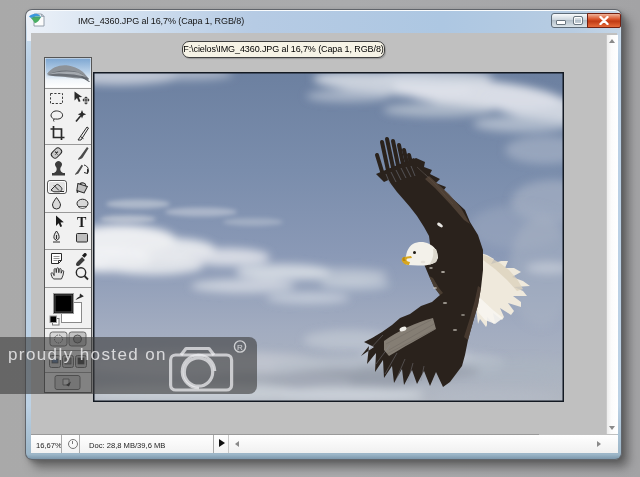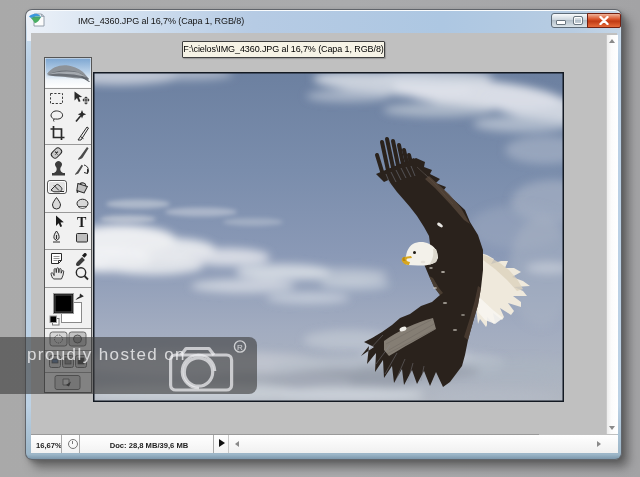--- a/index.html
+++ b/index.html
@@ -316,53 +316,53 @@
 
     <line x1="1" y1="315.5" x2="47" y2="315.5" stroke="#999"></line>
 
     <rect x="11" y="318.5" width="25" height="14" rx="2" fill="#d0d0d0" stroke="#6a6a6a"></rect>
     <path d="M19 322 h6 v6 h-6 z" fill="#e8e8e8" stroke="#555" stroke-width="0.8"></path>
     <path d="M22 328 l5 -3.5 -2 5 z" fill="#2a2a2a" stroke="none"></path>
   </g>
 </svg>
 </div>
 
-<div class="abs" style="left:182px;top:41px;width:201px;height:15px;background:#f6f3e6;border:1px solid #404040;border-radius:1px;box-shadow:1px 1px 1px rgba(0,0,0,0.2);font-size:9px;letter-spacing:-0.1px;color:#000;text-align:center;line-height:15px;white-space:nowrap;">F:\cielos\IMG_4360.JPG al 16,7% (Capa 1, RGB/8)</div>
+<div class="abs" style="left:182px;top:41px;width:201px;height:15px;background:#f6f3e6;border:1px solid #404040;border-radius:7px;box-shadow:1px 1px 1px rgba(0,0,0,0.2);font-size:9px;letter-spacing:-0.1px;color:#000;text-align:center;line-height:15px;white-space:nowrap;">F:\cielos\IMG_4360.JPG al 16,7% (Capa 1, RGB/8)</div>
 
 <div class="abs" style="left:0px;top:337px;width:257px;height:57px;background:rgba(62,62,62,0.62);border-radius:0 8px 8px 0;"></div>
 <div class="abs" id="wmtext" style="left:8px;top:345px;color:rgba(244,244,245,0.8);font-family:'Liberation Sans',sans-serif;">
-  <div style="font-size:17px;line-height:19px;letter-spacing:1.4px;margin-left:19px;">proudly hosted on</div>
+  <div style="font-size:17px;line-height:19px;letter-spacing:1.4px;">proudly hosted on</div>
 </div>
 
 <div class="abs" style="left:169px;top:340px;">
   <svg width="80" height="52" viewBox="0 0 80 52">
     <g fill="none" stroke="rgba(240,240,242,0.72)" stroke-width="3.2">
       <rect x="1.6" y="15" width="61" height="35" rx="5"></rect>
       <path d="M12 15 L17 8.5 L40 8.5 L45 15" stroke-linejoin="round"></path>
       <circle cx="29.5" cy="32" r="14.2"></circle>
     </g>
     <path d="M46 31 a16.5 16.5 0 1 0 -16 17" fill="none" stroke="rgba(240,240,242,0.72)" stroke-width="2.6"></path>
     <circle cx="71" cy="6.5" r="5.6" fill="none" stroke="rgba(240,240,242,0.75)" stroke-width="1.4"></circle>
     <text x="71" y="10" font-size="8" text-anchor="middle" fill="rgba(240,240,242,0.8)" font-family="Liberation Sans,sans-serif">R</text>
   </svg>
 </div>
 
 <div class="abs" style="left:606px;top:35px;width:11px;height:399px;background:linear-gradient(90deg,#ececec,#fbfbfb 40%,#ffffff);border-left:1px solid #c9c9c9;">
   <div class="abs" style="left:1.5px;top:4px;width:0;height:0;border-left:3.5px solid transparent;border-right:3.5px solid transparent;border-bottom:4.5px solid #8a8a8a;"></div>
   <div class="abs" style="left:1.5px;bottom:4px;width:0;height:0;border-left:3.5px solid transparent;border-right:3.5px solid transparent;border-top:4.5px solid #8a8a8a;"></div>
 </div>
 
-<div class="abs" style="left:31px;top:434px;width:508px;height:18px;background:linear-gradient(180deg,#ffffff,#f2f2f2);border-top:1px solid #9a9a9a;font-weight:bold;">
+<div class="abs" style="left:31px;top:434px;width:508px;height:18px;background:linear-gradient(180deg,#ffffff,#f2f2f2);border-top:1px solid #9a9a9a;">
   <div class="abs" style="left:5px;top:5.5px;font-size:7.6px;color:#222;">16,67%</div>
   <div class="abs" style="left:30px;top:0;width:1px;height:18px;background:#aaa;"></div>
   <div class="abs" style="left:37px;top:4px;width:8px;height:8px;border:1.4px solid #777;border-radius:50%;">
      <div class="abs" style="left:3px;top:1px;width:1.3px;height:3px;background:#777;"></div>
   </div>
   <div class="abs" style="left:48px;top:0;width:1px;height:18px;background:#aaa;"></div>
-  <div class="abs" style="left:58px;top:5.5px;width:120px;text-align:center;font-size:7.6px;color:#222;">Doc: 28,8 MB/39,6 MB</div>
+  <div class="abs" style="left:58px;top:5.5px;width:120px;font-size:7.6px;color:#222;">Doc: 28,8 MB/39,6 MB</div>
   <div class="abs" style="left:182px;top:0;width:1px;height:18px;background:#aaa;"></div>
   <div class="abs" style="left:188px;top:4px;width:0;height:0;border-top:4.5px solid transparent;border-bottom:4.5px solid transparent;border-left:6.5px solid #111;"></div>
   <div class="abs" style="left:197px;top:0;width:389px;height:18px;background:linear-gradient(180deg,#fff,#f0f0f0);border-left:1px solid #c9c9c9;">
     <div class="abs" style="left:6px;top:6px;width:0;height:0;border-top:3.2px solid transparent;border-bottom:3.2px solid transparent;border-right:4.2px solid #8a8a8a;"></div>
     <div class="abs" style="left:368px;top:6px;width:0;height:0;border-top:3.2px solid transparent;border-bottom:3.2px solid transparent;border-left:4.2px solid #8a8a8a;"></div>
   </div>
 </div>
 
 </div>
 </body></html>

